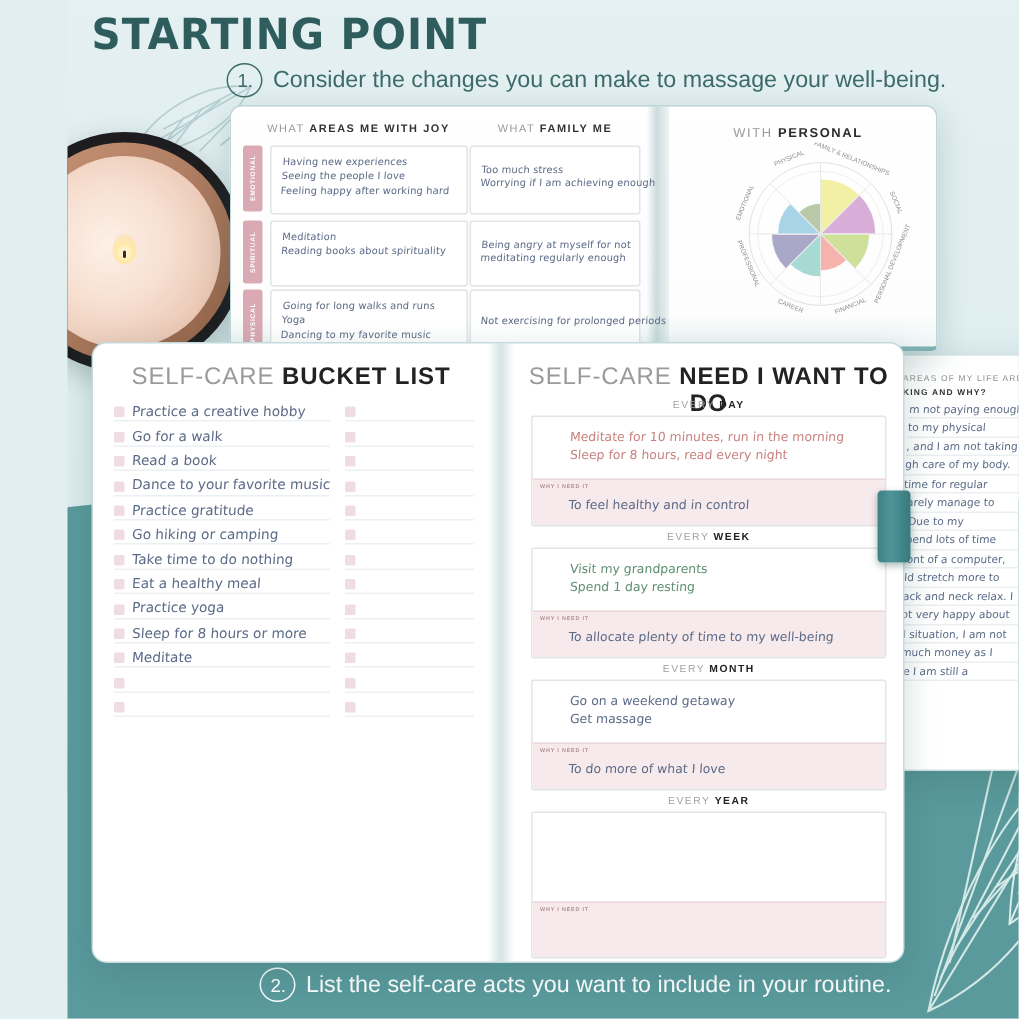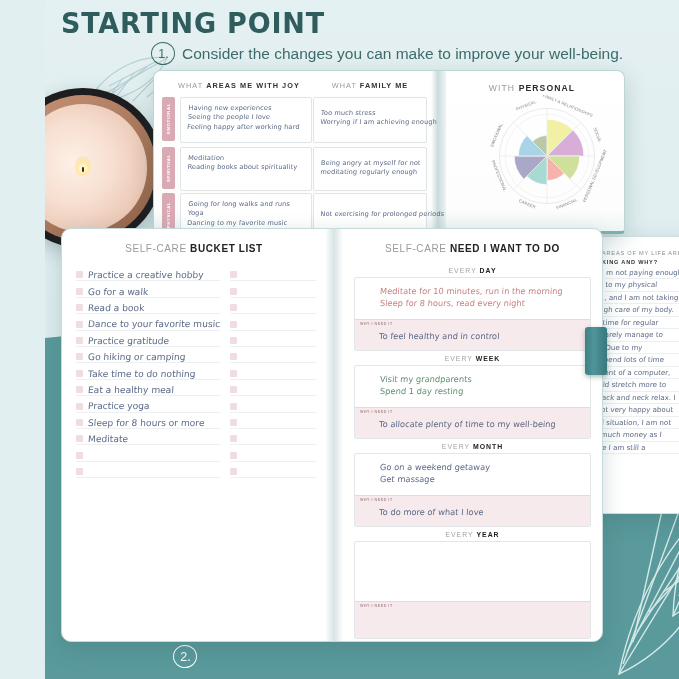--- a/index.html
+++ b/index.html
@@ -93,21 +93,21 @@
 
   
   #book-front{left:16px;top:228px;width:540px;height:412px;
     background:#fff;border:1px solid #c6dadb;border-radius:10px;}
   #book-front .spine{left:263px;width:18px;
     background:linear-gradient(90deg,rgba(236,242,243,0) 0%,rgba(198,216,217,.7) 50%,rgba(236,242,243,0) 100%);}
   .page{position:absolute;top:0;bottom:0;}
   .p-left{left:0;width:264px;}
   .p-right{left:281px;right:0;}
   .pagehead{position:absolute;left:0;right:0;top:14px;text-align:center;
-    font-size:10px;letter-spacing:.6px;color:#9a9a9a;}
+    font-size:16px;letter-spacing:.6px;color:#9a9a9a;}
   .pagehead b{color:#222;font-weight:bold;}
 
   
   .bl-wrap{position:absolute;left:14px;right:10px;top:36px;display:flex;gap:10px;}
   .bl-col{flex:1;}
   .bl-row{display:flex;align-items:flex-end;gap:5px;height:15.4px;
     border-bottom:1px solid #edf0f2;}
   .bl-box{width:7px;height:7px;background:#f0dde2;border-radius:1px;flex:none;margin-bottom:2px;}
   .bl-txt{font-family:"DejaVu Sans", sans-serif;color:#5b6a86;font-size:9.1px;
     line-height:1;transform:skewX(-4deg);white-space:nowrap;}
@@ -205,24 +205,25 @@
   <div class="candle">
     <div class="rim"></div>
     <div class="wax"></div>
     <div class="flame"></div>
     <div class="wick"></div>
   </div>
 
   <div class="title">STARTING POINT</div>
   <div class="step step1">
     <span class="num">1.</span>
-    <span>Consider the changes you can make to improve your well-being.</span>
+    <span>Consider the changes you can make to massage your well-being.</span>
   </div>
   <div class="step step2">
     <span class="num">2.</span>
+    <span>List the self-care acts you want to include in your routine.</span>
   </div>
 
   <div class="book" id="book-right">
     <div class="rb-head">
       <span>AREAS OF MY LIFE ARE</span><br>
       <b>KING AND WHY?</b>
     </div>
     <div class="rb-body" id="rb-lines">
         <div>m not paying enough</div>
         <div>to my physical</div>

